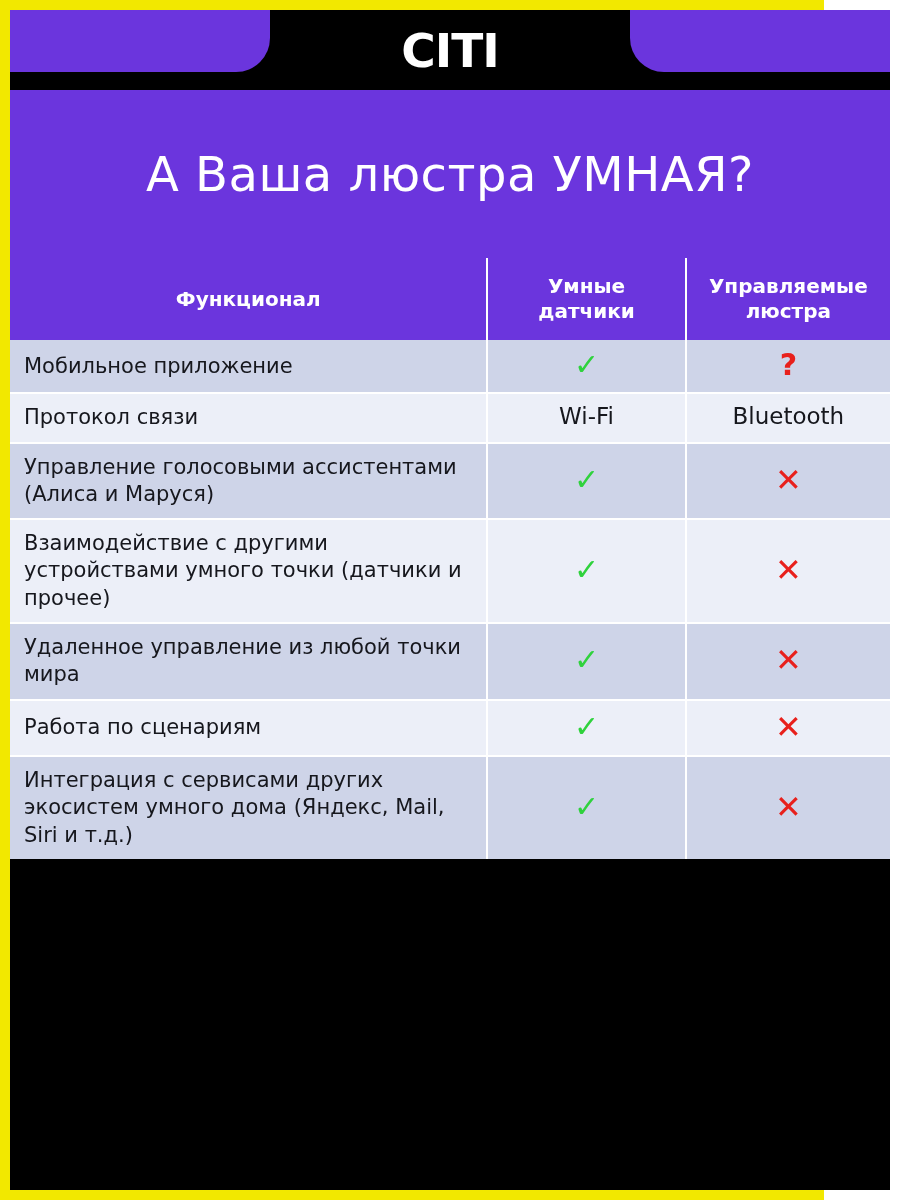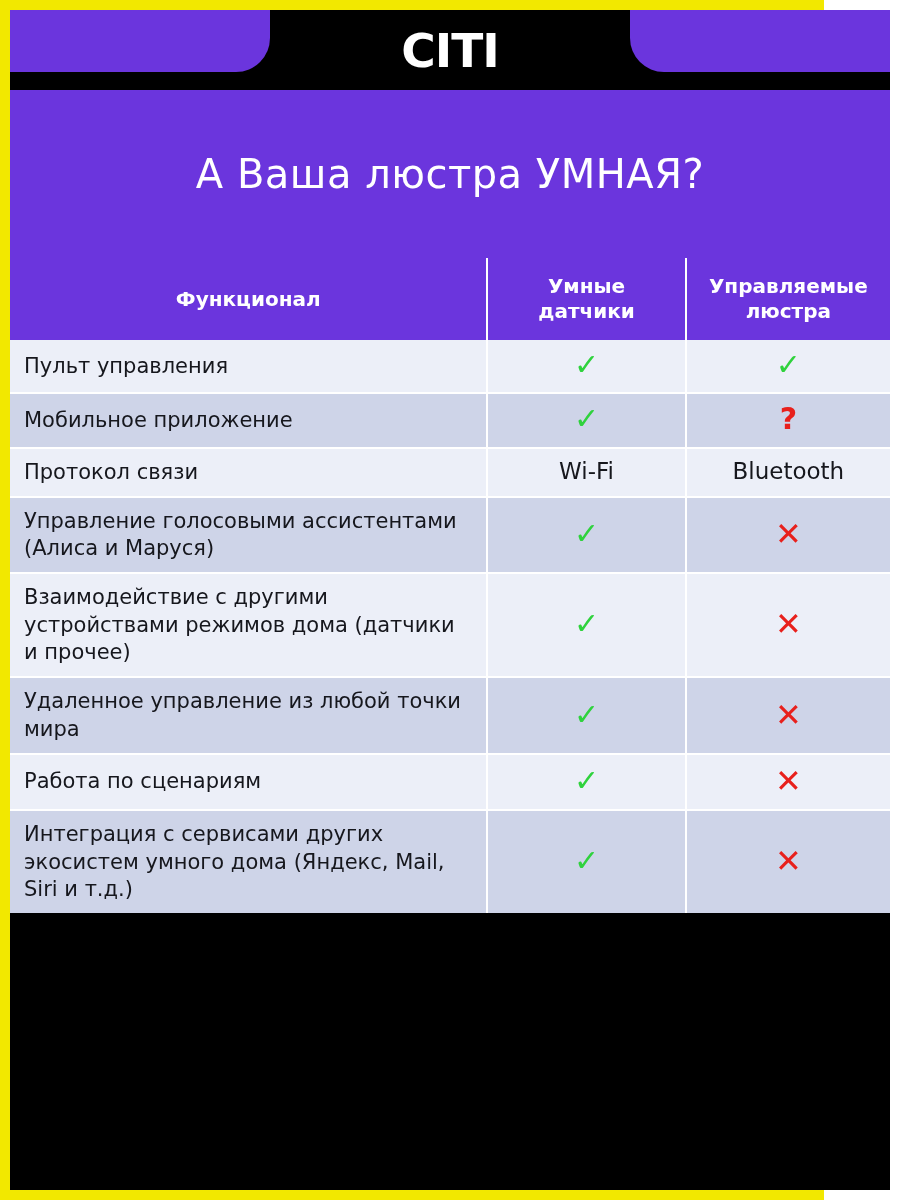--- a/index.html
+++ b/index.html
@@ -78,21 +78,21 @@
     height: 168px;
     display: flex;
     align-items: center;
     justify-content: center;
     padding: 0 20px;
     box-sizing: border-box;
   }
   .headline {
     color: #ffffff;
     font-family: "DejaVu Sans", sans-serif;
-    font-size: 40px;
+    font-size: 48px;
     font-weight: normal;
     text-align: center;
     letter-spacing: 0.5px;
   }
 
   
   table.cmp {
     width: 100%;
     border-collapse: collapse;
     table-layout: fixed;
@@ -190,42 +190,37 @@
           <col class="c3">
       </colgroup>
       <thead>
         <tr>
           <th>Функционал</th>
           <th>Умные датчики</th>
           <th>Управляемые люстра</th>
         </tr>
       </thead>
       <tbody id="table-body">
-          <tr class="row-a">
-            <td class="feature">Пульт управления</td>
-            <td class="val"><span class="mark-check">✓</span></td>
-            <td class="val"><span class="mark-check">✓</span></td>
-          </tr>
           <tr class="row-b">
             <td class="feature">Мобильное приложение</td>
             <td class="val"><span class="mark-check">✓</span></td>
             <td class="val"><span class="mark-question">?</span></td>
           </tr>
           <tr class="row-a">
             <td class="feature">Протокол связи</td>
             <td class="val"><span class="mark-text">Wi-Fi</span></td>
             <td class="val"><span class="mark-text">Bluetooth</span></td>
           </tr>
           <tr class="row-b">
             <td class="feature">Управление голосовыми ассистентами (Алиса и Маруся)</td>
             <td class="val"><span class="mark-check">✓</span></td>
             <td class="val"><span class="mark-cross">✕</span></td>
           </tr>
           <tr class="row-a">
-            <td class="feature">Взаимодействие с другими устройствами режимов дома (датчики и прочее)</td>
+            <td class="feature">Взаимодействие с другими устройствами умного точки (датчики и прочее)</td>
             <td class="val"><span class="mark-check">✓</span></td>
             <td class="val"><span class="mark-cross">✕</span></td>
           </tr>
           <tr class="row-b">
             <td class="feature">Удаленное управление из любой точки мира</td>
             <td class="val"><span class="mark-check">✓</span></td>
             <td class="val"><span class="mark-cross">✕</span></td>
           </tr>
           <tr class="row-a">
             <td class="feature">Работа по сценариям</td>

